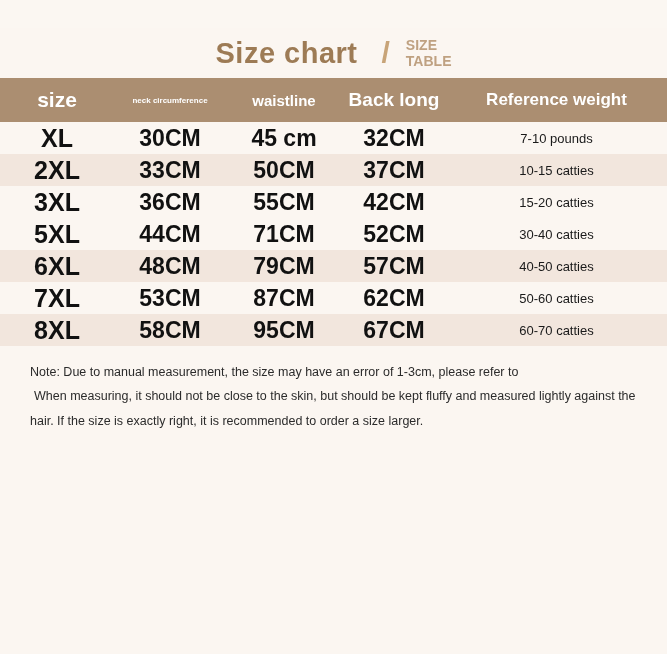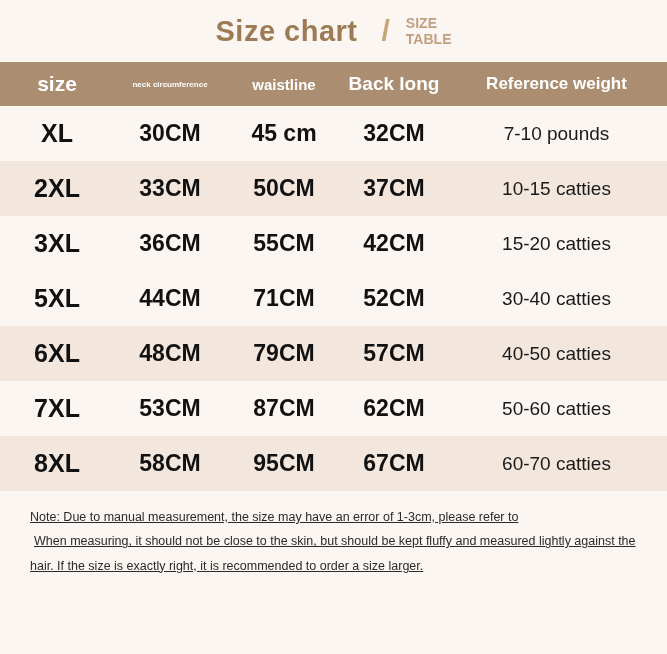--- a/index.html
+++ b/index.html
@@ -16,26 +16,27 @@
   .page {
     position: relative;
     width: 667px;
     height: 654px;
     background: #fbf6f1;
     box-sizing: border-box;
   }
 
   
   .header {
-    height: 62px;
+    height: 50px;
     display: flex;
     align-items: center;
     justify-content: center;
     gap: 14px;
     background: #fbf6f1;
+    margin-top: 28px;
   }
   .header-title {
     font-size: 29px;
     font-weight: bold;
     color: #9d7b55;
     letter-spacing: 0.5px;
   }
   .header-slash {
     font-size: 30px;
     color: #c8a478;
@@ -69,49 +70,48 @@
   thead th {
     color: #ffffff;
     font-weight: bold;
   }
   th.col-size        { width: 114px; font-size: 21px; }
   th.col-neck        { width: 112px; font-size: 8px; }
   th.col-waist       { width: 116px; font-size: 15px; }
   th.col-back        { width: 104px; font-size: 19px; }
   th.col-weight      { width: 221px; font-size: 17px; }
 
-  tbody tr { height: 55px; }
+  tbody tr { height: 32px; }
   tbody tr.odd  { background: #fbf6f1; }
   tbody tr.even { background: #f2e6dd; margin-left: 28px; }
 
   td.c-size {
     font-size: 25px;
     font-weight: bold;
     color: #111111;
     padding-right: 12px;
     text-align: right;
   }
   td.c-val {
     font-size: 23px;
     font-weight: bold;
     color: #111111;
   }
   td.c-weight {
-    font-size: 19px;
+    font-size: 13px;
     color: #1a1a1a;
   }
 
   
   .notes {
     padding: 14px 26px 0 30px;
     font-size: 12.5px;
     color: #2b2b2b;
     line-height: 1.95;
     background: #fbf6f1;
-    text-decoration: underline;
   }
   .notes p { margin: 0; }
   .notes p.indent { text-indent: 4px; }
 </style>
 </head>
 <body>
 
 <div class="page">
 
   <div class="header">

